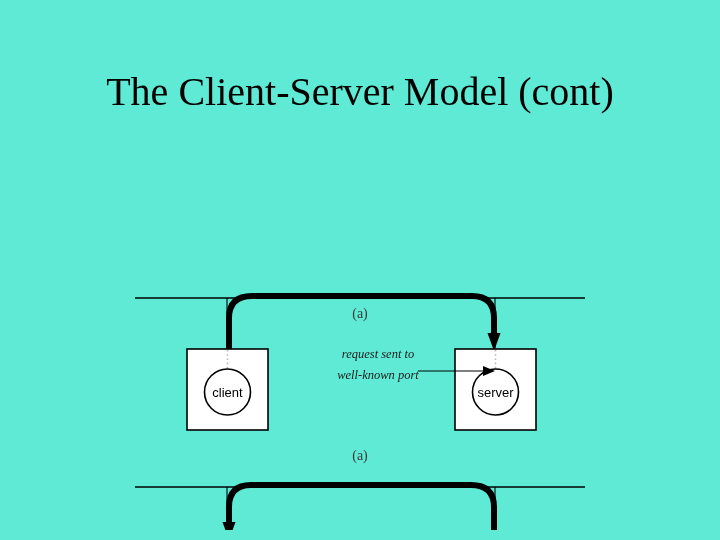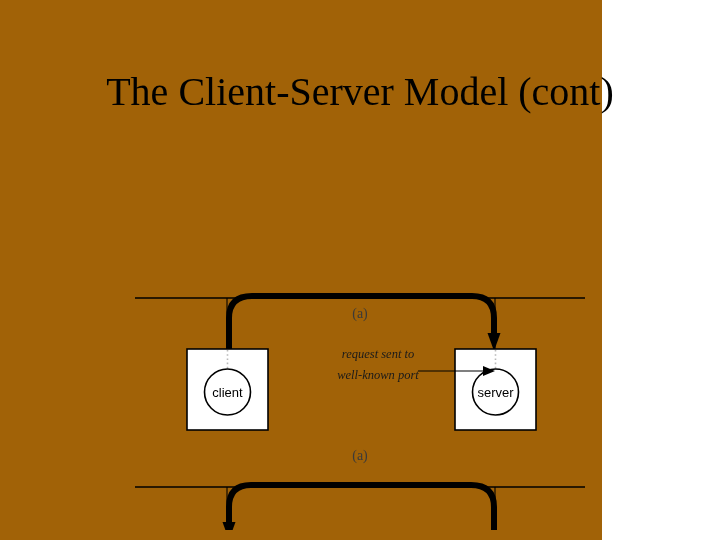--- a/index.html
+++ b/index.html
@@ -11,23 +11,23 @@
     width: 720px;
     height: 540px;
     position: relative;
     overflow: hidden;
     font-family: "Liberation Serif", serif;
     color: #000000;
   }
   #slide {
     position: absolute;
     left: 0; top: 0;
-    width: 602px;
+    width: 720px;
     height: 540px;
-    background: #a16207;
+    background: #5eead4;
   }
   #slide-title {
     position: absolute;
     left: 0;
     top: 68px;
     width: 720px;
     text-align: center;
     font-family: "Liberation Serif", serif;
     font-size: 40px;
     font-weight: normal;

